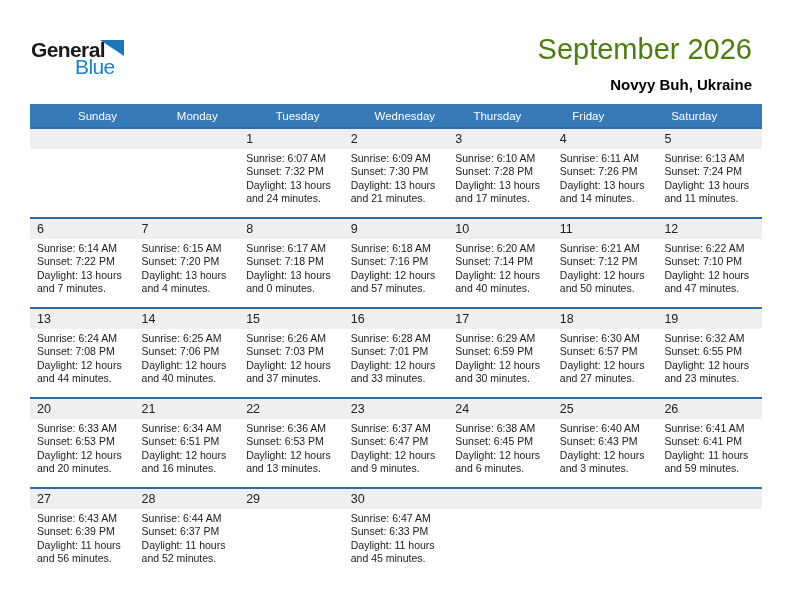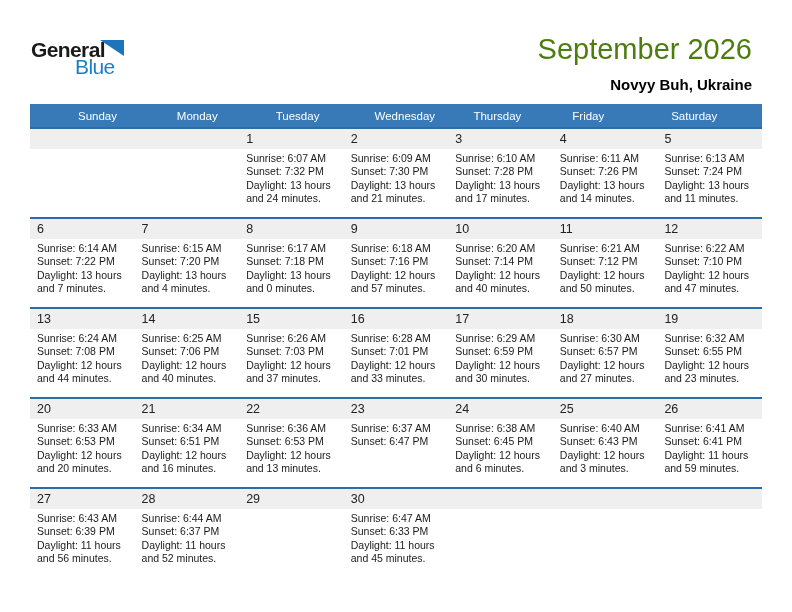--- a/index.html
+++ b/index.html
@@ -294,20 +294,21 @@
               <div>Daylight: 12 hours and 13 minutes.</div>
             </div>
           </div>
           <div class="cell">
             <div class="band">
               <span class="daynum">23</span>
             </div>
             <div class="content">
               <div>Sunrise: 6:37 AM</div>
               <div>Sunset: 6:47 PM</div>
+              <div>Daylight: 12 hours and 9 minutes.</div>
             </div>
           </div>
           <div class="cell">
             <div class="band">
               <span class="daynum">24</span>
             </div>
             <div class="content">
               <div>Sunrise: 6:38 AM</div>
               <div>Sunset: 6:45 PM</div>
               <div>Daylight: 12 hours and 6 minutes.</div>

